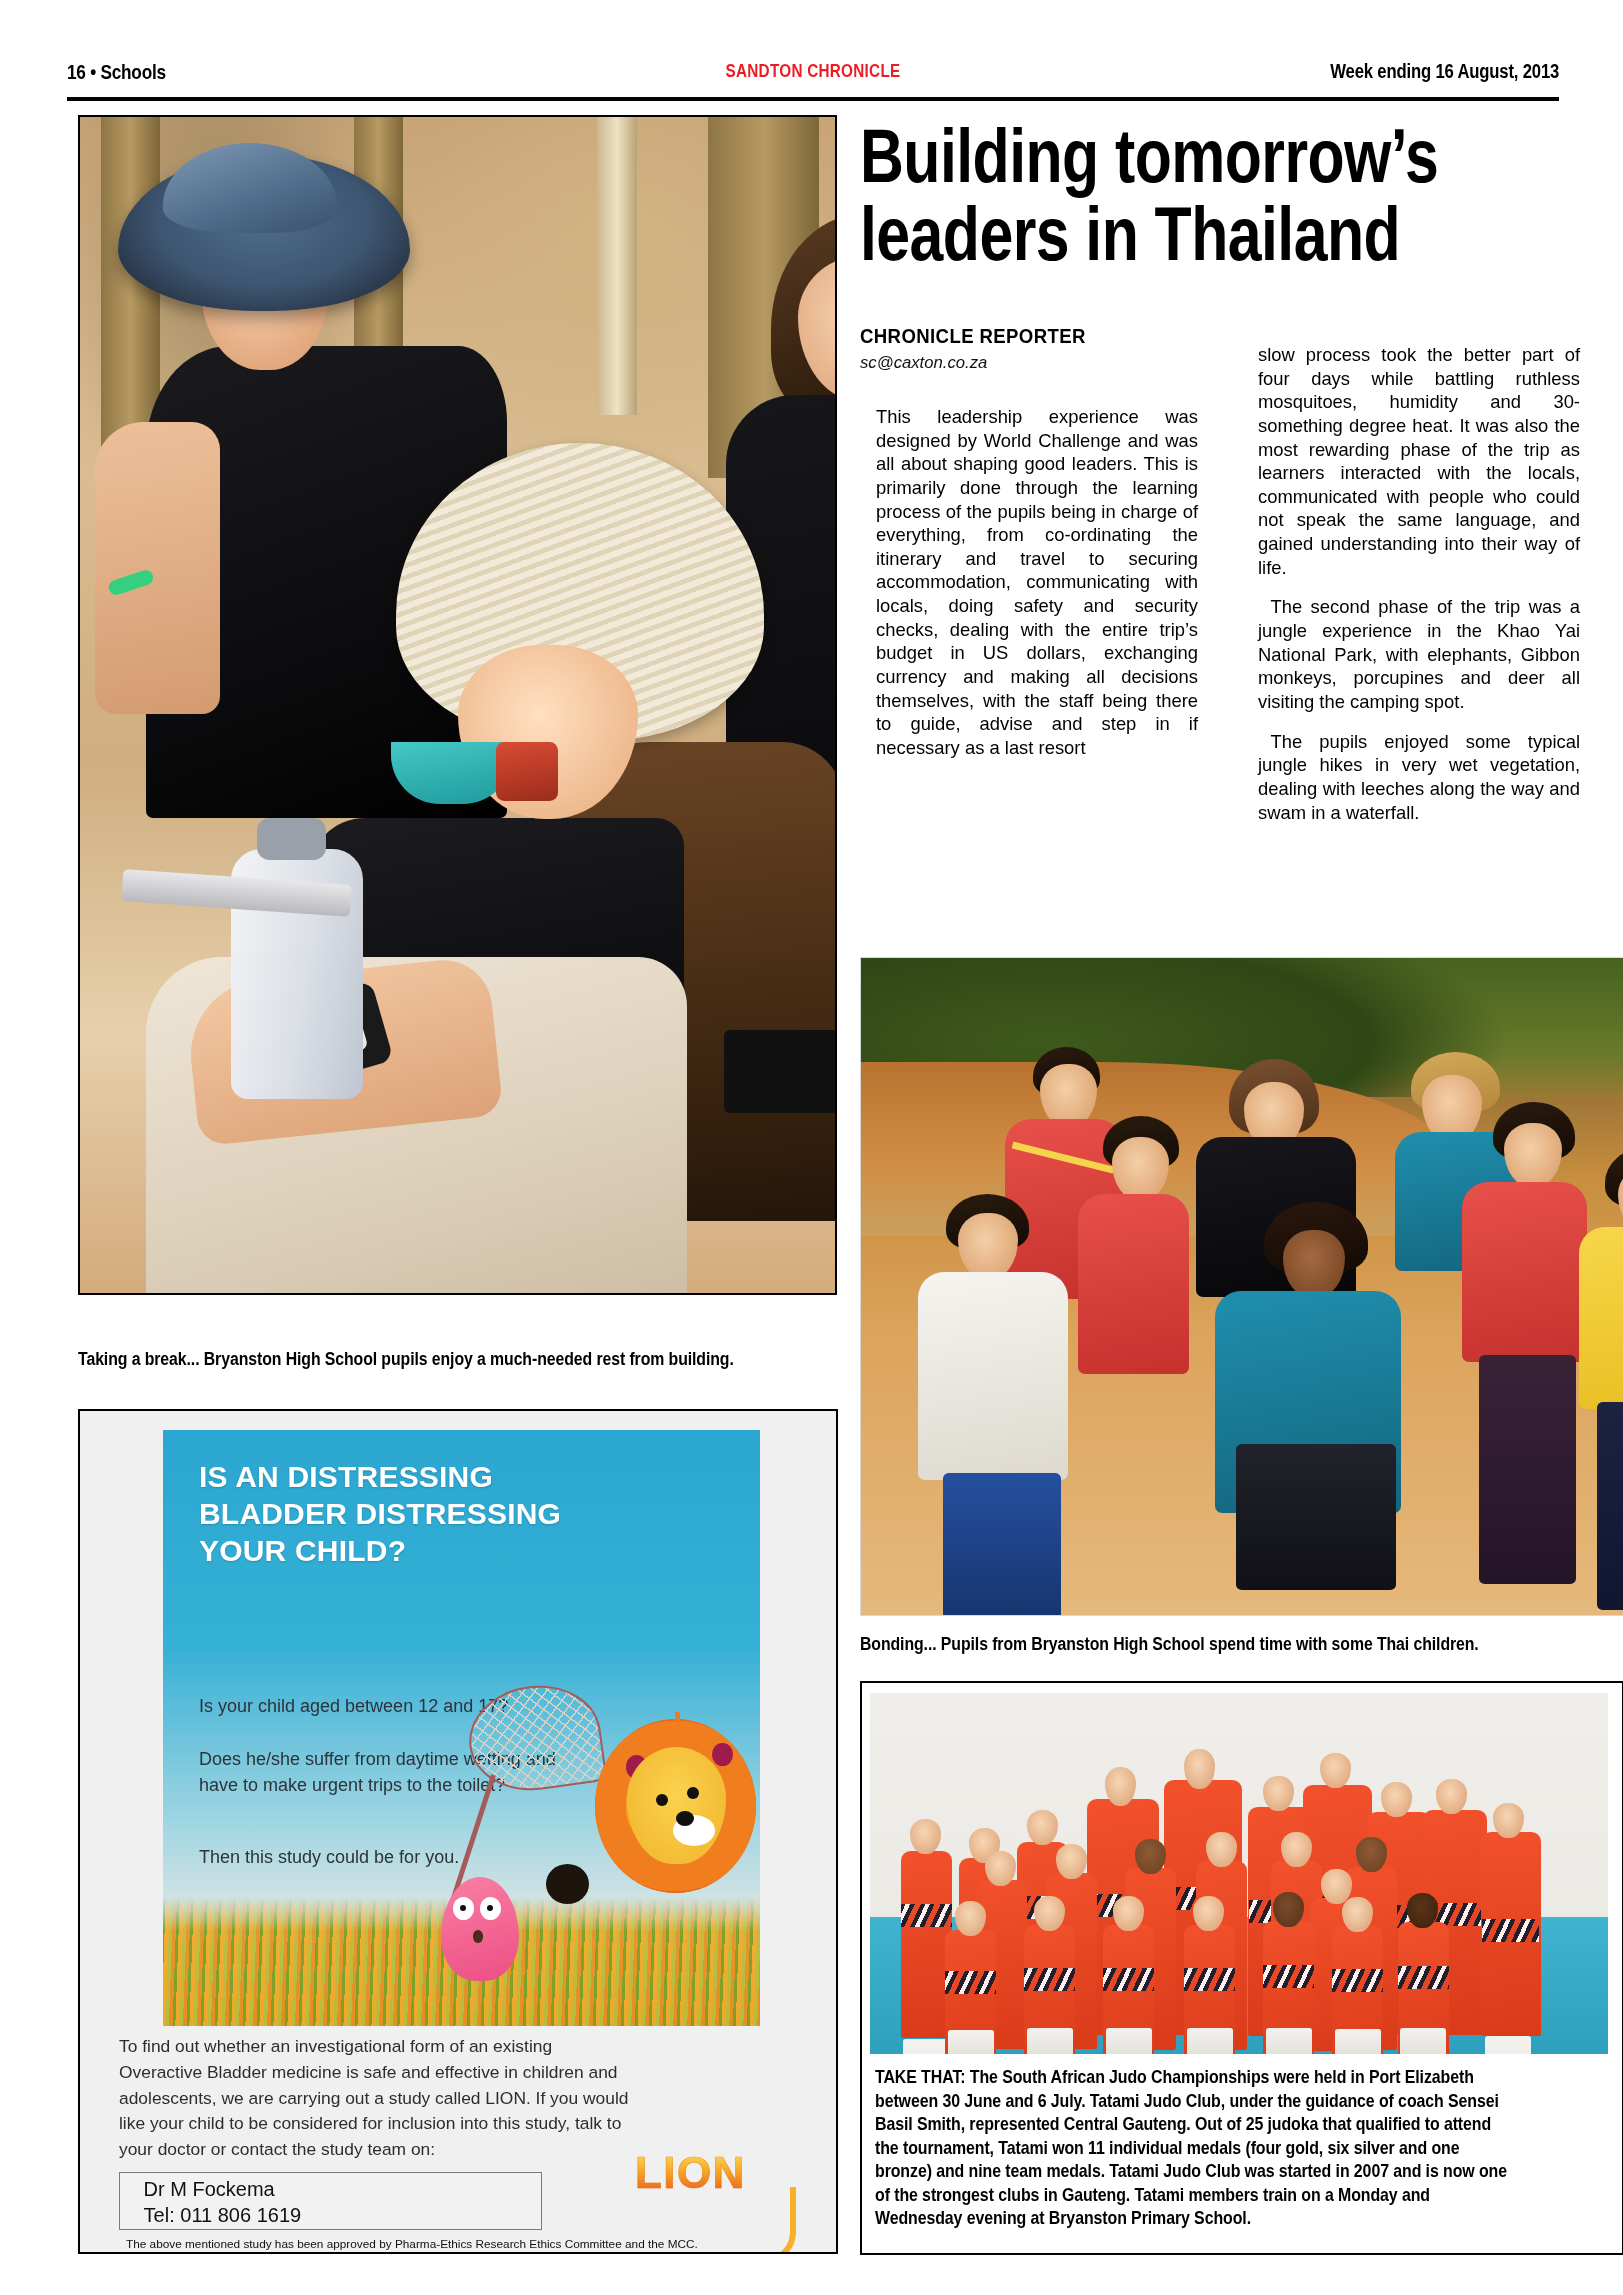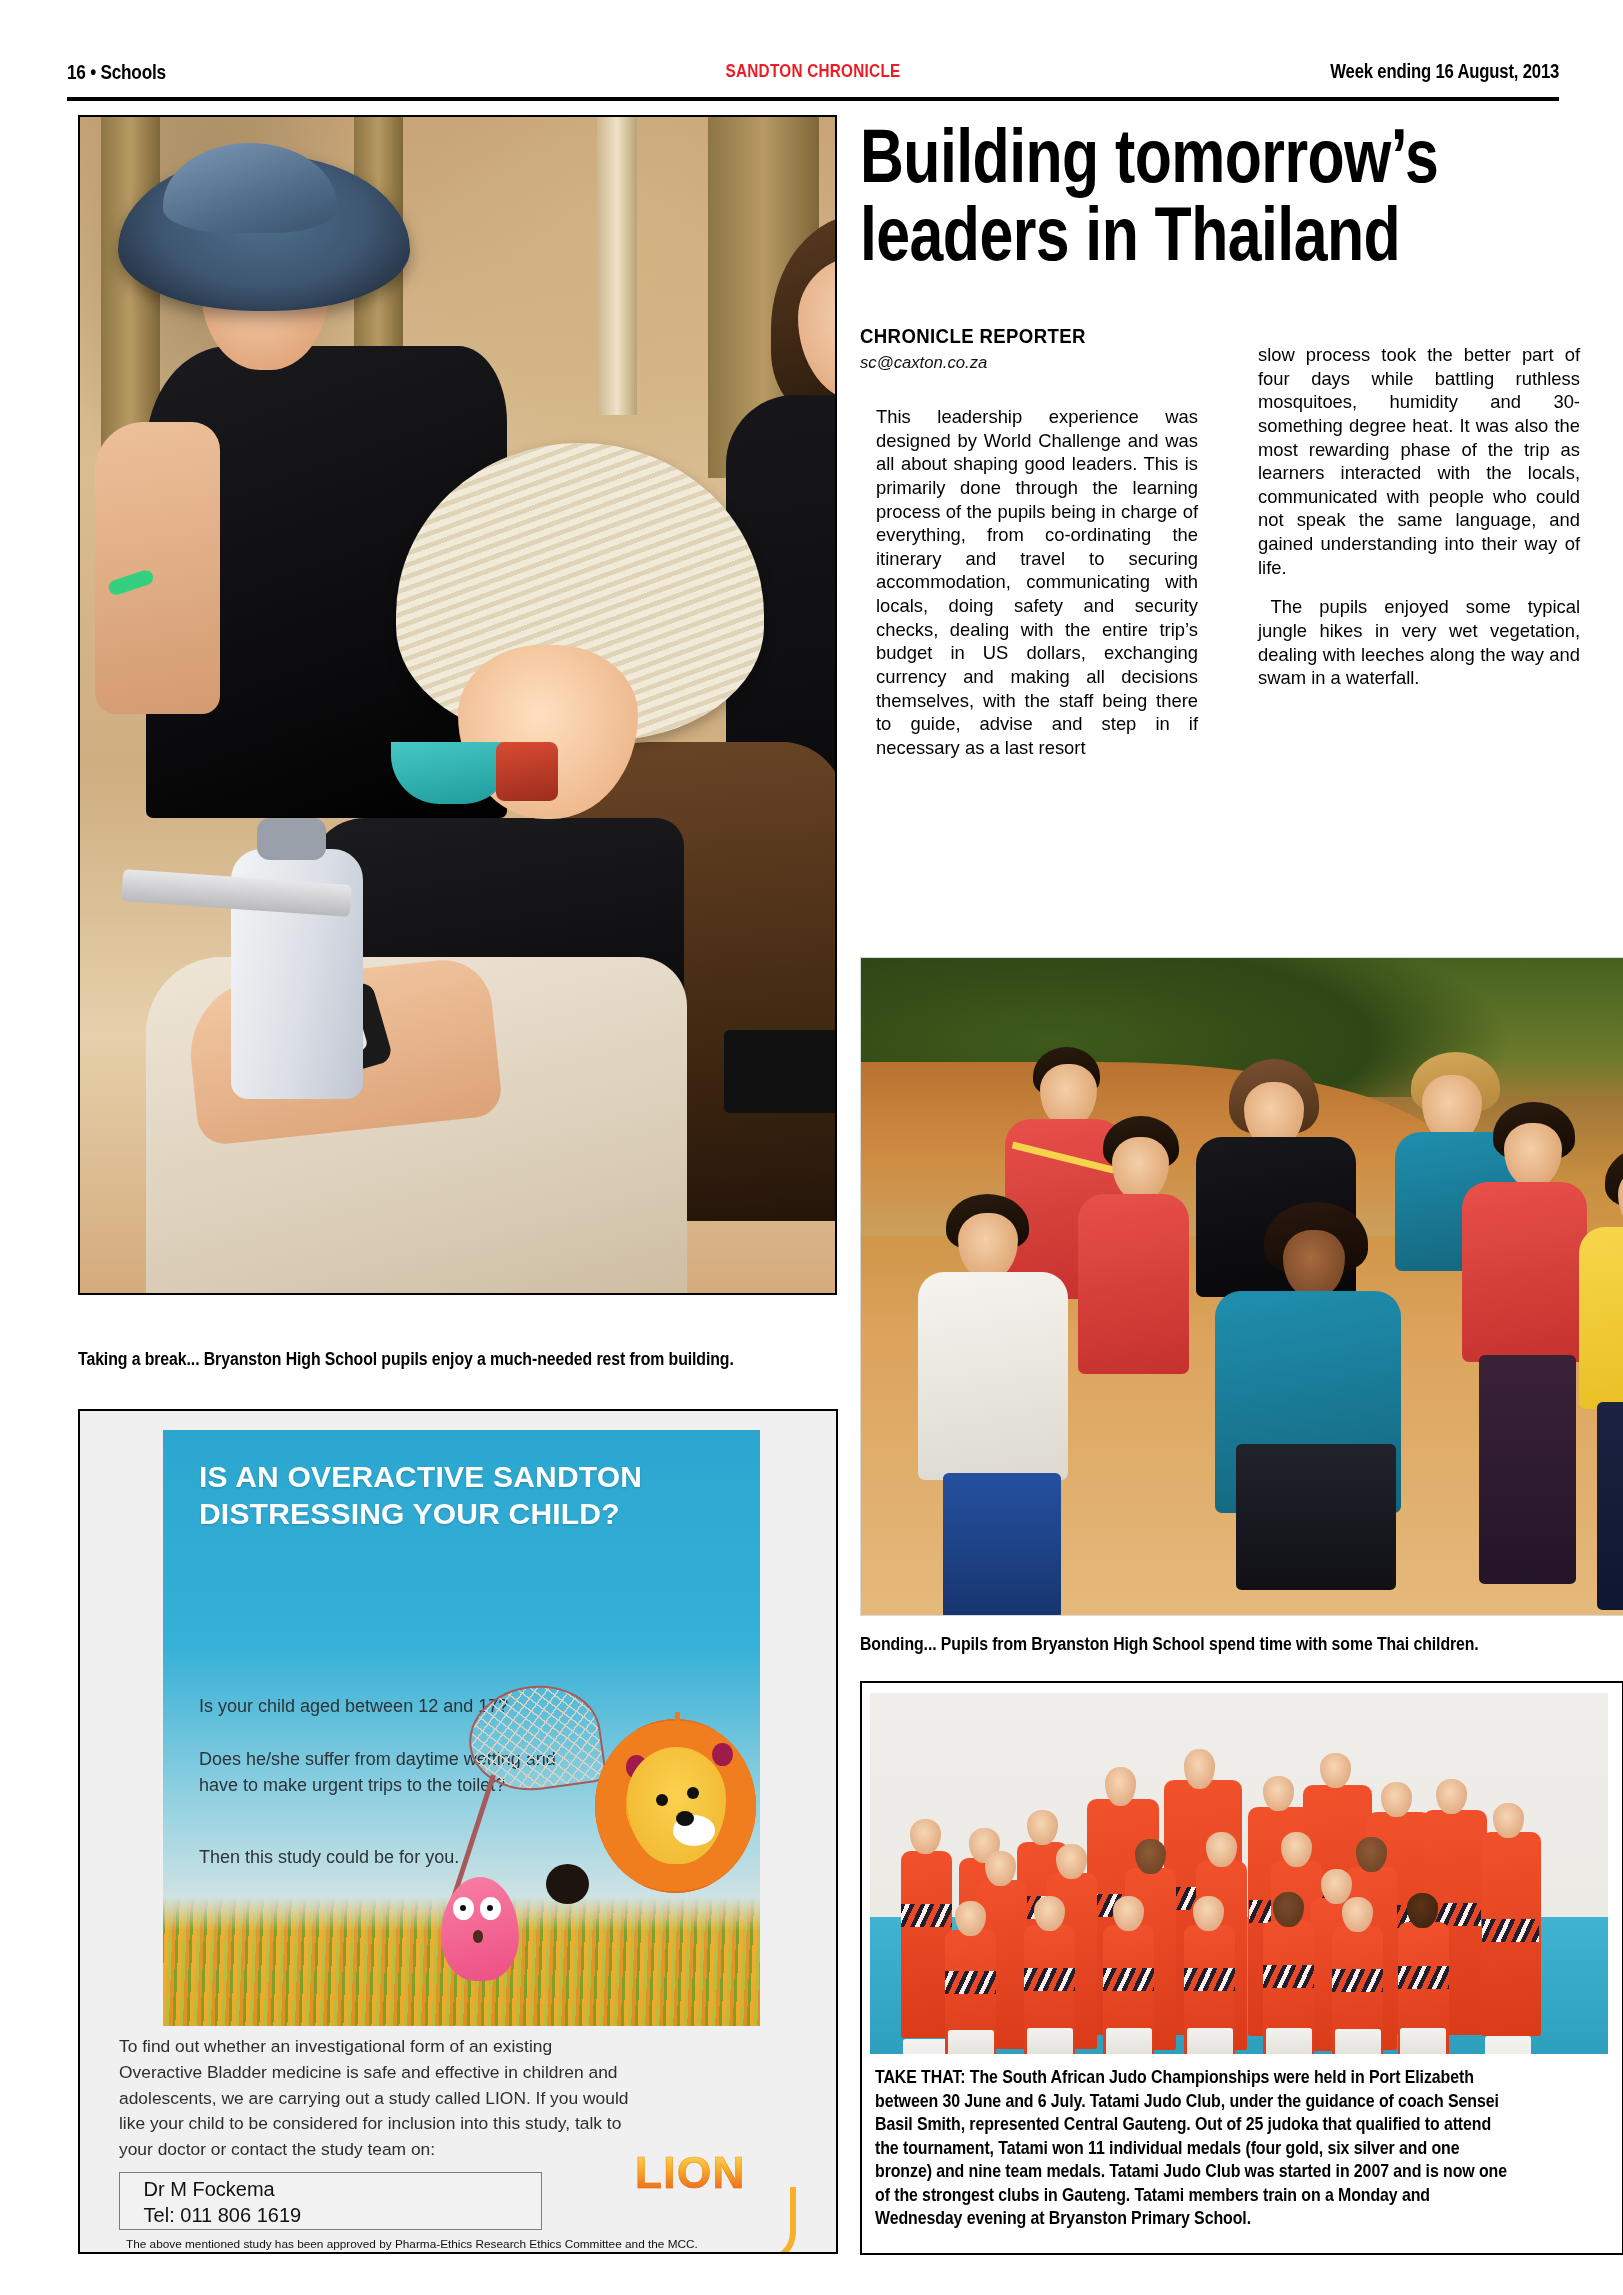--- a/index.html
+++ b/index.html
@@ -269,21 +269,21 @@
       <div class="pm-bottle"></div>
       <div class="pm-bottlecap"></div>
       <div class="pm-pole"></div>
       <div class="pm-dark"></div>
     </div>
   </div>
   <div class="cap-left">Taking a break... Bryanston High School pupils enjoy a much-needed rest from building.</div>
 
   <div class="ad-box">
     <div class="ad-blue">
-      <div class="ad-head">IS AN OVERACTIVE SANDTON DISTRESSING YOUR CHILD?</div>
+      <div class="ad-head">IS AN DISTRESSING BLADDER DISTRESSING YOUR CHILD?</div>
       <div class="ad-q ad-q1">Is your child aged between 12 and 17?</div>
       <div class="ad-q ad-q2">Does he/she suffer from daytime wetting and have to make urgent trips to the toilet?</div>
       <div class="ad-q ad-q3">Then this study could be for you.</div>
     </div>
     <div class="ad-grass"></div>
     <div class="ad-net"></div>
     <div class="ad-nethandle"></div>
     <div class="ad-lion">
       <div class="ad-mane"></div>
       <div class="ad-ear ad-earL"></div>
@@ -323,20 +323,21 @@
 
   <div class="byline">CHRONICLE REPORTER</div>
   <div class="byline-mail">sc@caxton.co.za</div>
 
   <div class="body-cols">
     <div class="col colA">
       <p>This leadership experience was designed by World Challenge and was all about shaping good leaders. This is primarily done through the learning process of the pupils being in charge of everything, from co-ordinating the itinerary and travel to securing accommodation, communicating with locals, doing safety and security checks, dealing with the entire trip’s budget in US dollars, exchanging currency and making all decisions themselves, with the staff being there to guide, advise and step in if necessary as a last resort</p>
     </div>
     <div class="col colB">
       <p>slow process took the better part of four days while battling ruthless mosquitoes, humidity and 30-something degree heat. It was also the most rewarding phase of the trip as learners interacted with the locals, communicated with people who could not speak the same language, and gained understanding into their way of life.</p>
+      <p>The second phase of the trip was a jungle experience in the Khao Yai National Park, with elephants, Gibbon monkeys, porcupines and deer all visiting the camping spot.</p>
       <p>The pupils enjoyed some typical jungle hikes in very wet vegetation, dealing with leeches along the way and swam in a waterfall.</p>
     </div>
   </div>
 
   <div class="photo-kids">
     <div class="pk-bank"></div>
     <div class="pk-cut"></div>
 
     <div class="pk-hair" style="left:172px;top:89px;width:67px;height:49px;"></div>
     <div class="pk-head" style="left:179px;top:106px;width:57px;height:64px;"></div>

